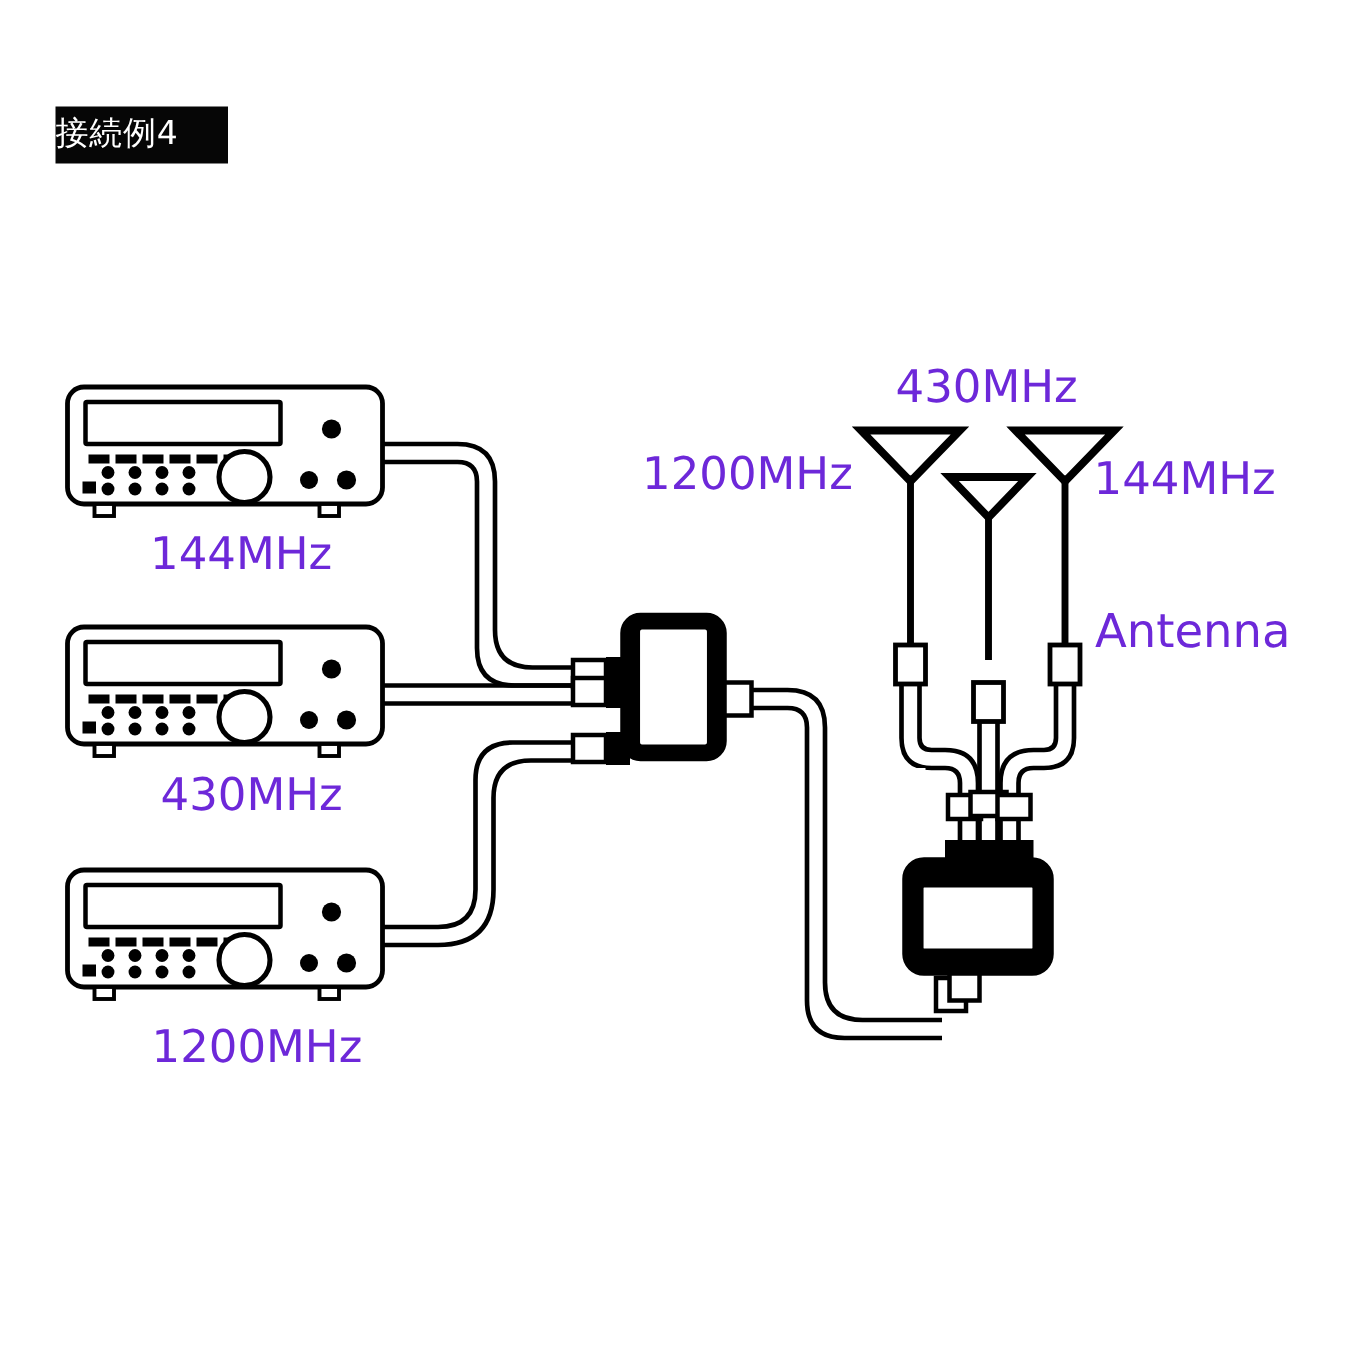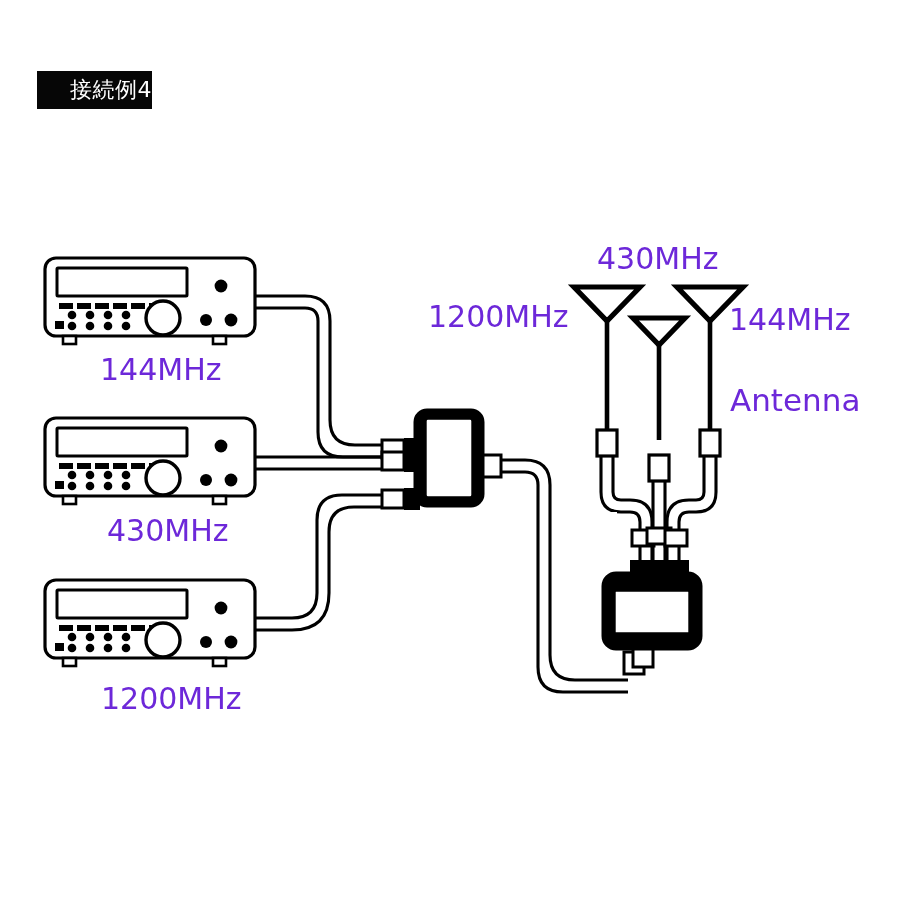--- a/index.html
+++ b/index.html
@@ -30,21 +30,21 @@
   }
   .badge-box {
     position: absolute;
     left: 37px;
     top: 71px;
     width: 115px;
     height: 38px;
     background: #060606;
     display: flex;
     align-items: center;
-    justify-content: flex-end;
+    justify-content: flex-start;
   }
   .badge-text {
     color: #ffffff;
     font-size: 22px;
     line-height: 1;
     letter-spacing: 0.5px;
     font-family: "DejaVu Sans", "Liberation Sans", sans-serif;
   }
   .cap {
     position: absolute;
@@ -53,21 +53,21 @@
     line-height: 1;
     white-space: nowrap;
     font-family: "DejaVu Sans", "Liberation Sans", sans-serif;
   }
   .cap-144 { left: 100px; top: 355px; }
   .cap-430 { left: 107px; top: 516px; }
   .cap-1200 { left: 101px; top: 684px; }
   .cap-ant-430 { left: 597px; top: 244px; }
   .cap-ant-1200 { left: 428px; top: 302px; }
   .cap-ant-144 { left: 729px; top: 305px; }
-  .cap-antenna { left: 730px; top: 385px; font-size: 31px; }
+  .cap-antenna { left: 730px; top: 406px; font-size: 31px; }
 </style>
 </head>
 <body>
 
 <div id="stage">
 
   <svg id="diagram-svg" width="900" height="900" viewBox="0 0 900 900">
 
     <defs>
       <g id="rig-body">

